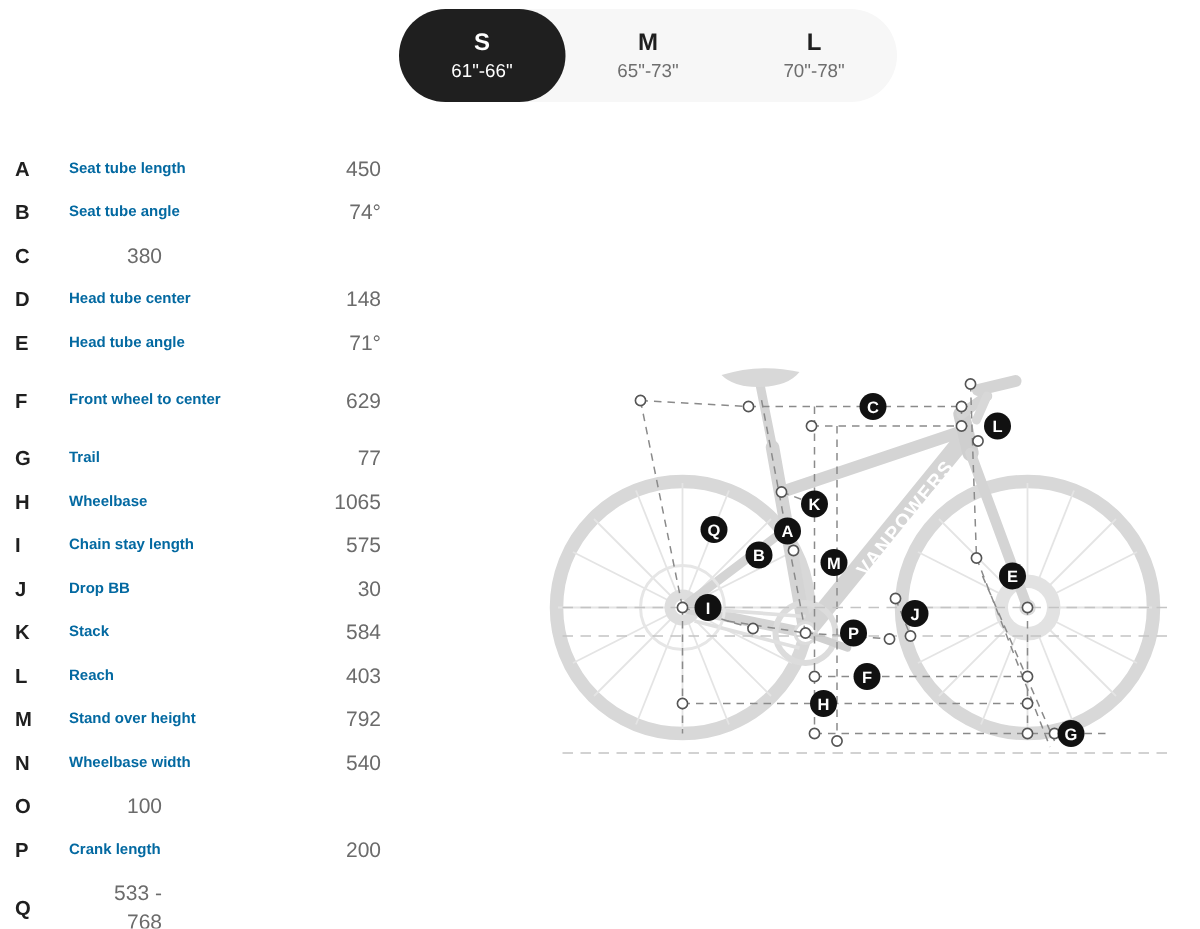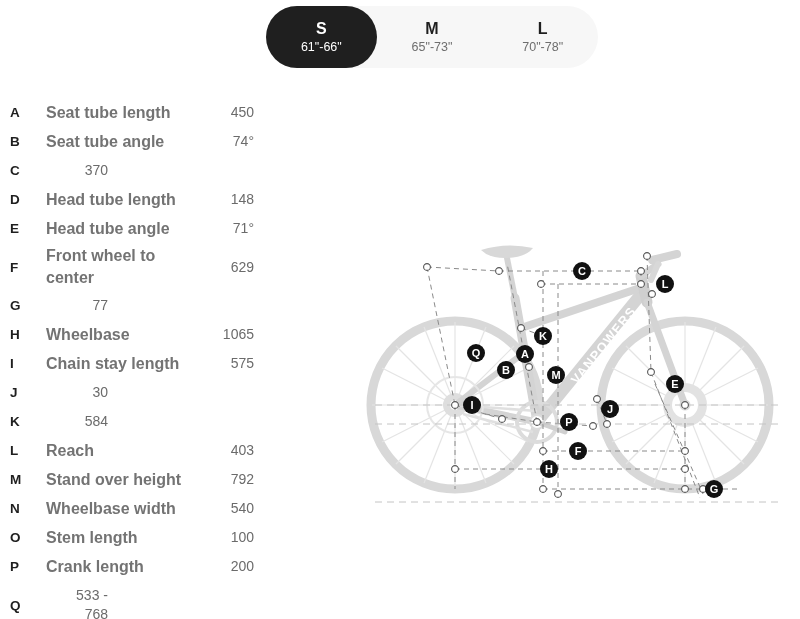--- a/index.html
+++ b/index.html
@@ -77,23 +77,23 @@
   }
   .spec-key {
     width: 36px;
     flex: 0 0 36px;
     font-size: 13.5px;
     font-weight: 600;
     color: #1f1f1f;
   }
   .spec-label {
     flex: 1 1 auto;
-    font-size: 16px;
+    font-size: 10px;
     font-weight: 600;
-    color: #737373;
+    color: #0369a1;
     line-height: 1.35;
     padding-right: 6px;
   }
   .spec-value {
     flex: 0 0 62px;
     text-align: right;
     font-size: 14px;
     color: #6b6b6b;
     line-height: 1.35;
     white-space: pre-line;
@@ -150,77 +150,79 @@
     <span class="spec-label">Seat tube length</span>
     <span class="spec-value">450</span>
   </div>
   <div class="spec-row">
     <span class="spec-key">B</span>
     <span class="spec-label">Seat tube angle</span>
     <span class="spec-value">74°</span>
   </div>
   <div class="spec-row">
     <span class="spec-key">C</span>
-    <span class="spec-value">370</span>
+    <span class="spec-value">380</span>
   </div>
   <div class="spec-row">
     <span class="spec-key">D</span>
-    <span class="spec-label">Head tube length</span>
+    <span class="spec-label">Head tube center</span>
     <span class="spec-value">148</span>
   </div>
   <div class="spec-row">
     <span class="spec-key">E</span>
     <span class="spec-label">Head tube angle</span>
     <span class="spec-value">71°</span>
   </div>
   <div class="spec-row tall">
     <span class="spec-key">F</span>
     <span class="spec-label">Front wheel to center</span>
     <span class="spec-value">629</span>
   </div>
   <div class="spec-row">
     <span class="spec-key">G</span>
+    <span class="spec-label">Trail</span>
     <span class="spec-value">77</span>
   </div>
   <div class="spec-row">
     <span class="spec-key">H</span>
     <span class="spec-label">Wheelbase</span>
     <span class="spec-value">1065</span>
   </div>
   <div class="spec-row">
     <span class="spec-key">I</span>
     <span class="spec-label">Chain stay length</span>
     <span class="spec-value">575</span>
   </div>
   <div class="spec-row">
     <span class="spec-key">J</span>
+    <span class="spec-label">Drop BB</span>
     <span class="spec-value">30</span>
   </div>
   <div class="spec-row">
     <span class="spec-key">K</span>
+    <span class="spec-label">Stack</span>
     <span class="spec-value">584</span>
   </div>
   <div class="spec-row">
     <span class="spec-key">L</span>
     <span class="spec-label">Reach</span>
     <span class="spec-value">403</span>
   </div>
   <div class="spec-row">
     <span class="spec-key">M</span>
     <span class="spec-label">Stand over height</span>
     <span class="spec-value">792</span>
   </div>
   <div class="spec-row">
     <span class="spec-key">N</span>
     <span class="spec-label">Wheelbase width</span>
     <span class="spec-value">540</span>
   </div>
   <div class="spec-row">
     <span class="spec-key">O</span>
-    <span class="spec-label">Stem length</span>
     <span class="spec-value">100</span>
   </div>
   <div class="spec-row">
     <span class="spec-key">P</span>
     <span class="spec-label">Crank length</span>
     <span class="spec-value">200</span>
   </div>
   <div class="spec-row tall">
     <span class="spec-key">Q</span>
     <span class="spec-value">533 -

